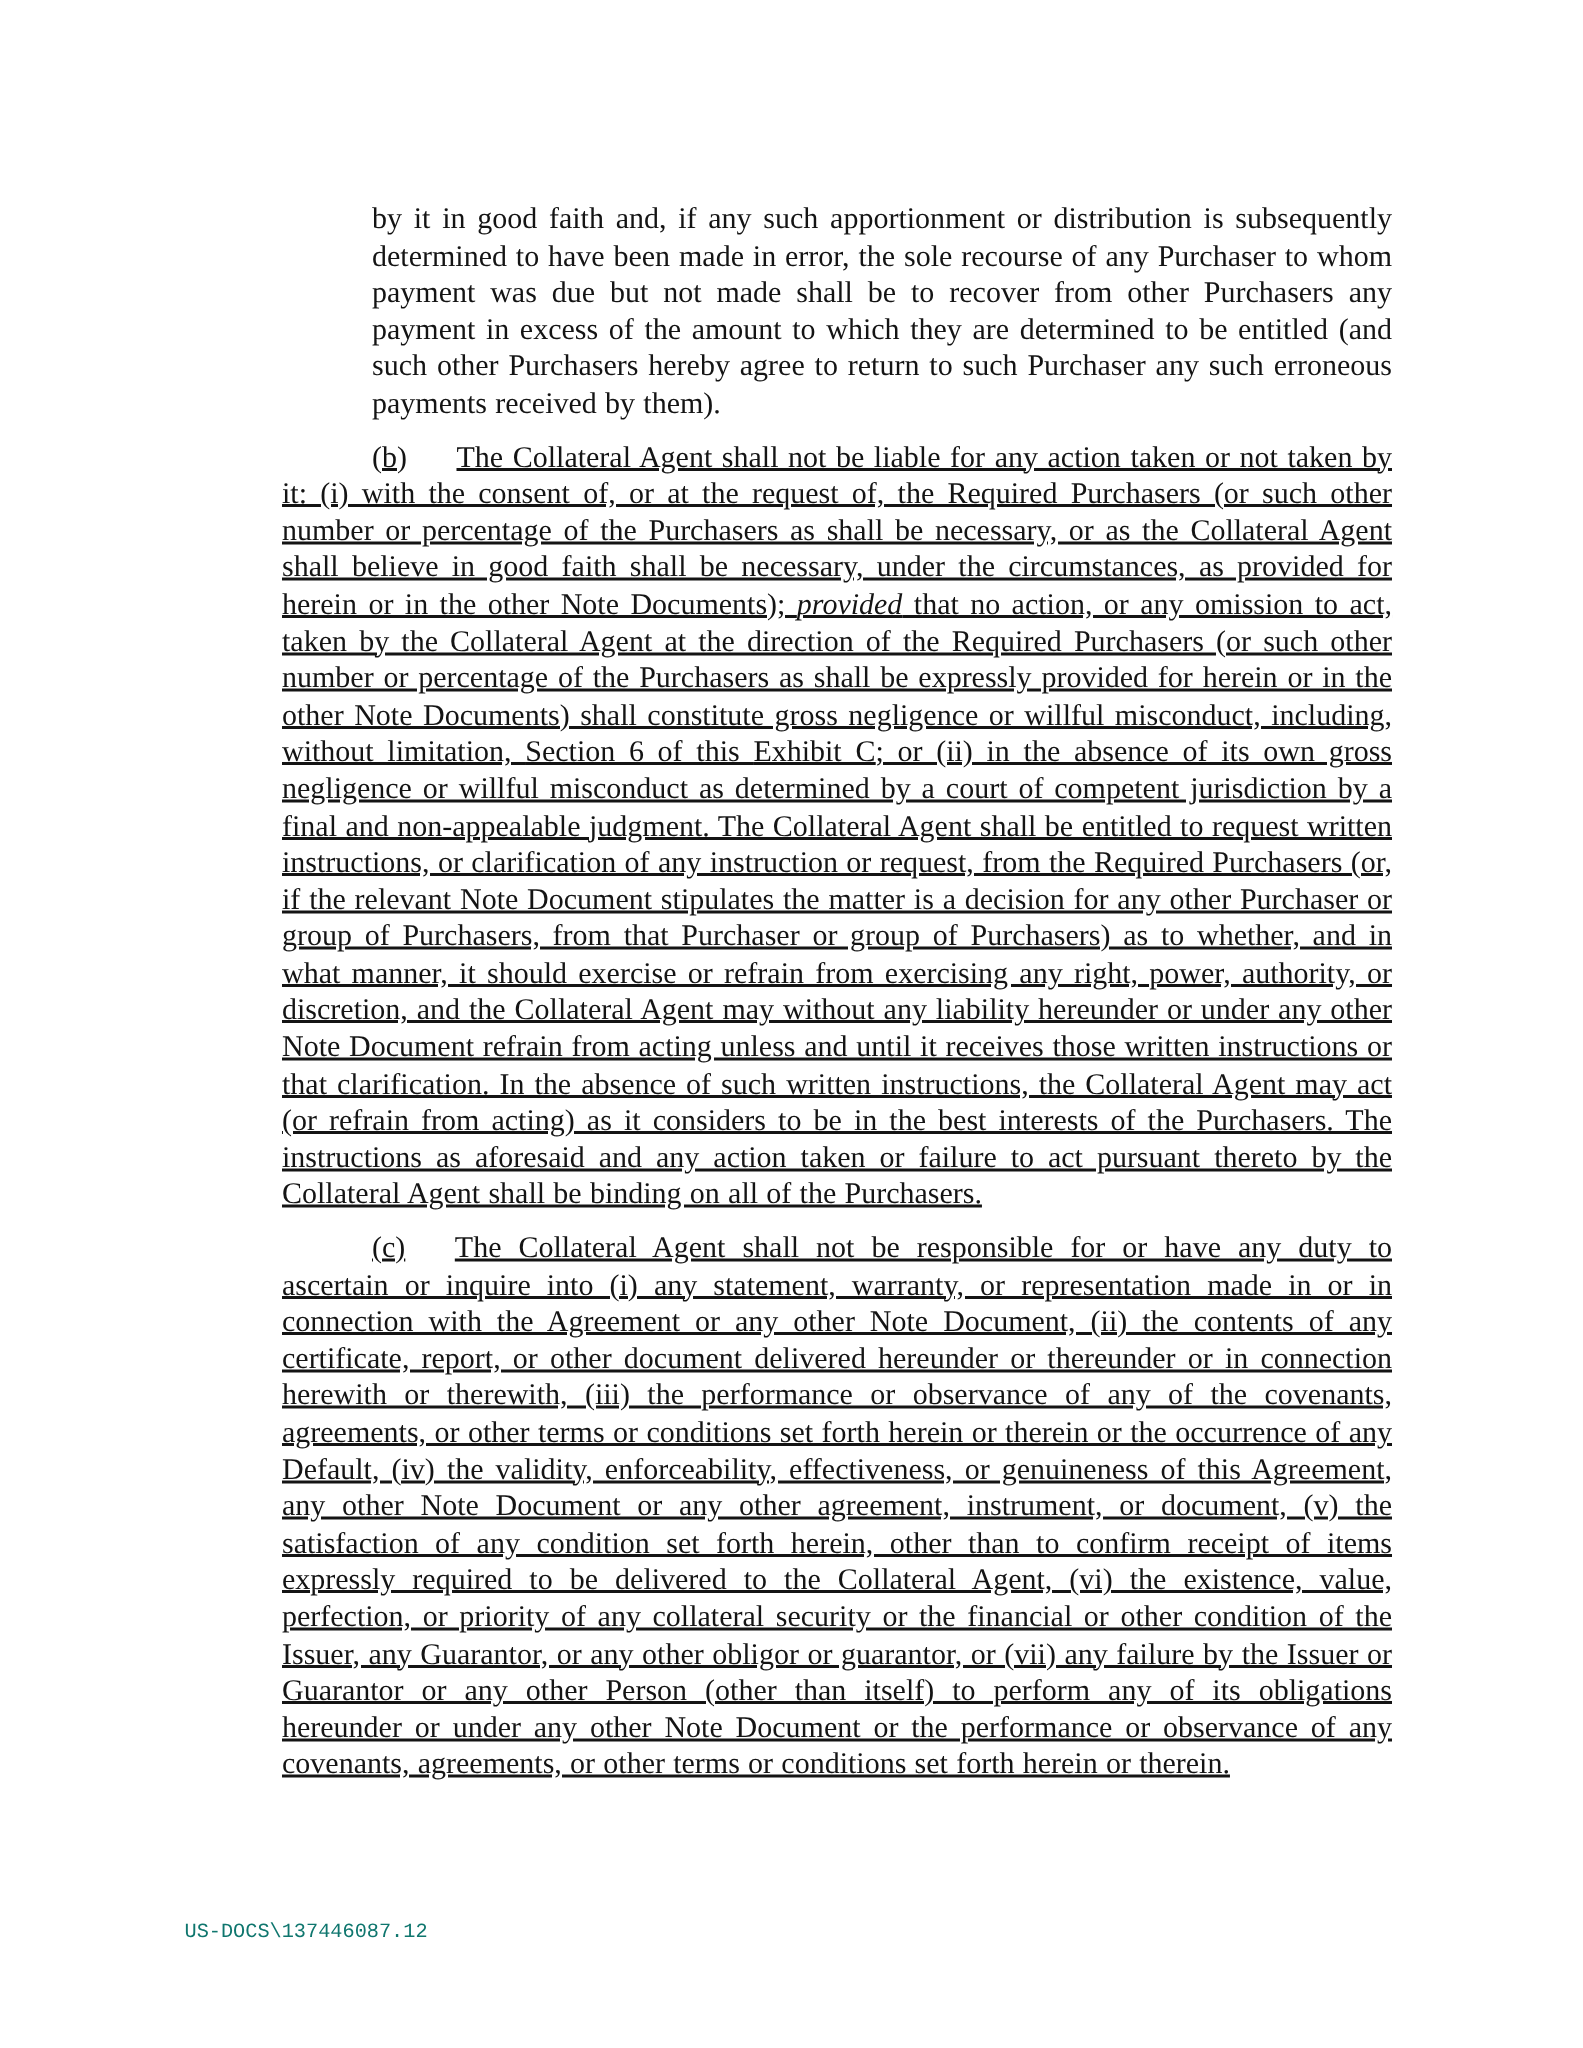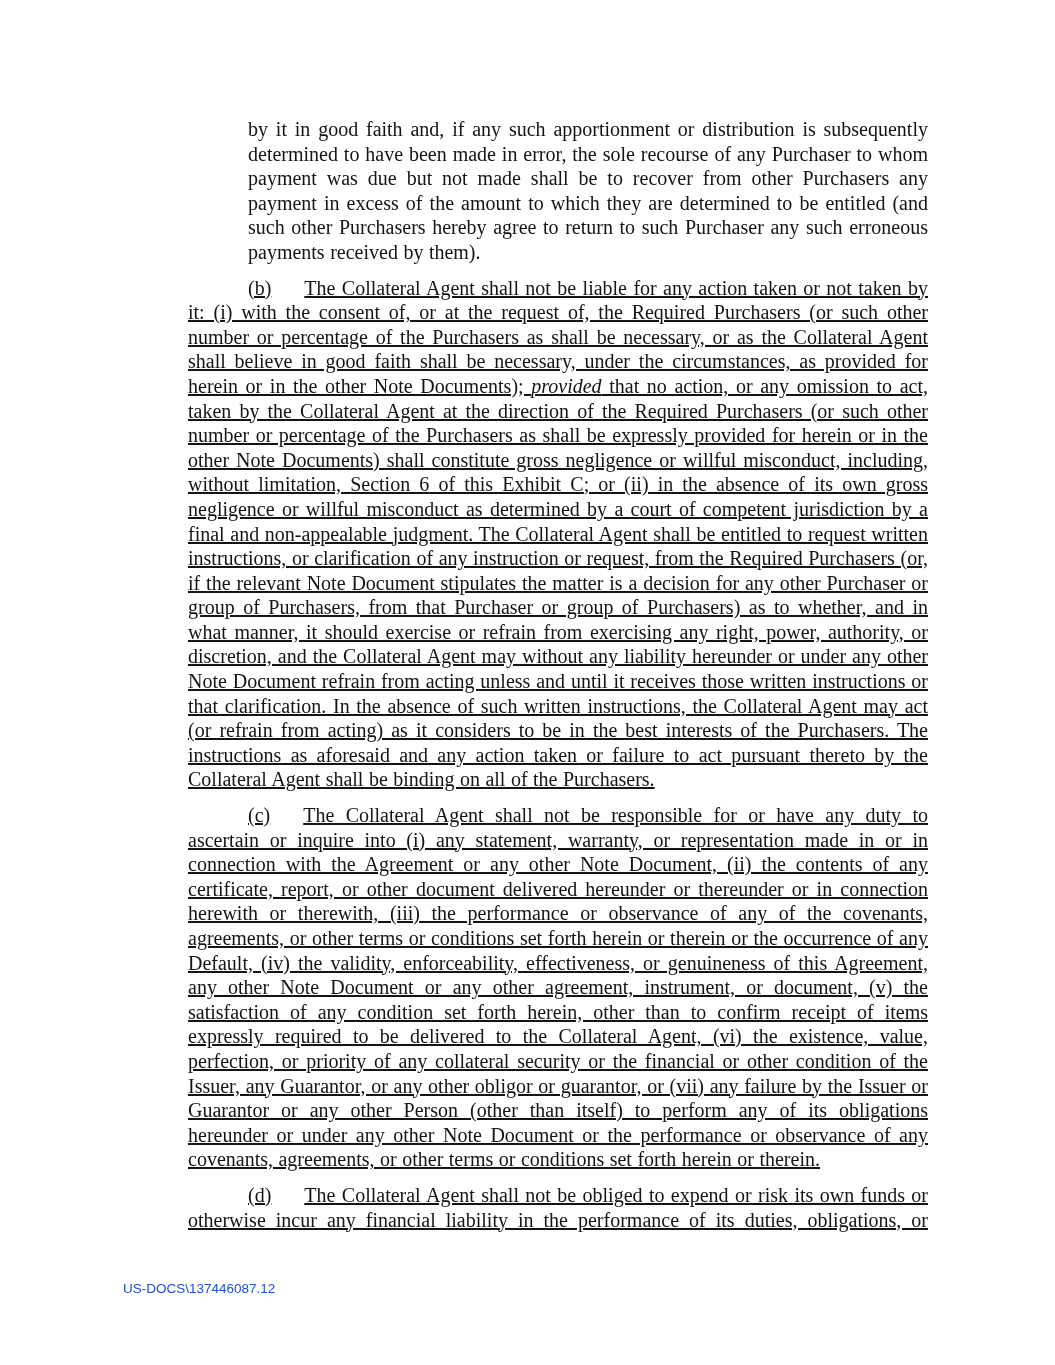--- a/index.html
+++ b/index.html
@@ -12,21 +12,21 @@
     width: 1055px;
     height: 1365px;
     background: #ffffff;
     font-family: "Liberation Serif", "DejaVu Serif", serif;
     color: #141414;
     overflow: hidden;
     box-sizing: border-box;
   }
   .content {
     position: absolute;
-    top: 117px;
+    top: 134px;
     left: 188px;
     width: 740px;
     font-size: 20px;
     line-height: 24.6px;
   }
   p.para {
     margin: 0 0 11px 0;
     text-align: justify;
     word-spacing: 0.5px;
   }
@@ -49,34 +49,33 @@
   }
   .underline {
     text-decoration: underline;
   }
   .footer {
     position: absolute;
     left: 123px;
     top: 1281px;
     font-size: 13.5px;
     line-height: 16px;
-    color: #1d4ed8;
-    font-family: Liberation Sans, sans-serif;
+    color: #0f766e;
+    font-family: Liberation Mono, monospace;
   }
 </style>
 </head>
 <body>
 
 <div class="page">
   <div class="content">
 
     <p class="para block-indent"><span>by it in good faith and, if any such apportionment or distribution is subsequently determined to have been made in error, the sole recourse of any Purchaser to whom payment was due but not made shall be to recover from other Purchasers any payment in excess of the amount to which they are determined to be entitled (and such other Purchasers hereby agree to return to such Purchaser any such erroneous payments received by them).</span></p>
 
     <p class="para body-para"><span class="plabel">(b)</span><span class="tab"></span><span>The Collateral Agent shall not be liable for any action taken or not taken by it: (i) with the consent of, or at the request of, the Required Purchasers (or such other number or percentage of the Purchasers as shall be necessary, or as the Collateral Agent shall believe in good faith shall be necessary, under the circumstances, as provided for herein or in the other Note Documents); </span><span class="italic">provided</span><span> that no action, or any omission to act, taken by the Collateral Agent at the direction of the Required Purchasers (or such other number or percentage of the Purchasers as shall be expressly provided for herein or in the other Note Documents) shall constitute gross negligence or willful misconduct, including, without limitation, </span><span class="underline">Section 6</span><span> of this </span><span class="underline">Exhibit C</span><span>; or (ii) in the absence of its own gross negligence or willful misconduct as determined by a court of competent jurisdiction by a final and non-appealable judgment.  The Collateral Agent shall be entitled to request written instructions, or clarification of any instruction or request, from the Required Purchasers (or, if the relevant Note Document stipulates the matter is a decision for any other Purchaser or group of Purchasers, from that Purchaser or group of Purchasers) as to whether, and in what manner, it should exercise or refrain from exercising any right, power, authority, or discretion, and the Collateral Agent may without any liability hereunder or under any other Note Document refrain from acting unless and until it receives those written instructions or that clarification. In the absence of such written instructions, the Collateral Agent may act (or refrain from acting) as it considers to be in the best interests of the Purchasers. The instructions as aforesaid and any action taken or failure to act pursuant thereto by the Collateral Agent shall be binding on all of the Purchasers.</span></p>
 
     <p class="para body-para"><span class="plabel">(c)</span><span class="tab"></span><span>The Collateral Agent shall not be responsible for or have any duty to ascertain or inquire into (i) any statement, warranty, or representation made in or in connection with the Agreement or any other Note Document, (ii) the contents of any certificate, report, or other document delivered hereunder or thereunder or in connection herewith or therewith, (iii) the performance or observance of any of the covenants, agreements, or other terms or conditions set forth herein or therein or the occurrence of any Default, (iv) the validity, enforceability, effectiveness, or genuineness of this Agreement, any other Note Document or any other agreement, instrument, or document, (v) the satisfaction of any condition set forth herein, other than to confirm receipt of items expressly required to be delivered to the Collateral Agent, (vi) the existence, value, perfection, or priority of any collateral security or the financial or other condition of the Issuer, any Guarantor, or any other obligor or guarantor, or (vii) any failure by the Issuer or Guarantor or any other Person (other than itself) to perform any of its obligations hereunder or under any other Note Document or the performance or observance of any covenants, agreements, or other terms or conditions set forth herein or therein.</span></p>
 
-    <p class="para body-para justify-last"><span class="plabel">(d)</span><span class="tab"></span><span>The Collateral Agent shall not be obliged to expend or risk its own funds or otherwise incur any financial liability in the performance of its duties, obligations, or</span></p>
 
   </div>
 
   <div class="footer">US-DOCS\137446087.12</div>
 </div>
 
 </body></html>

